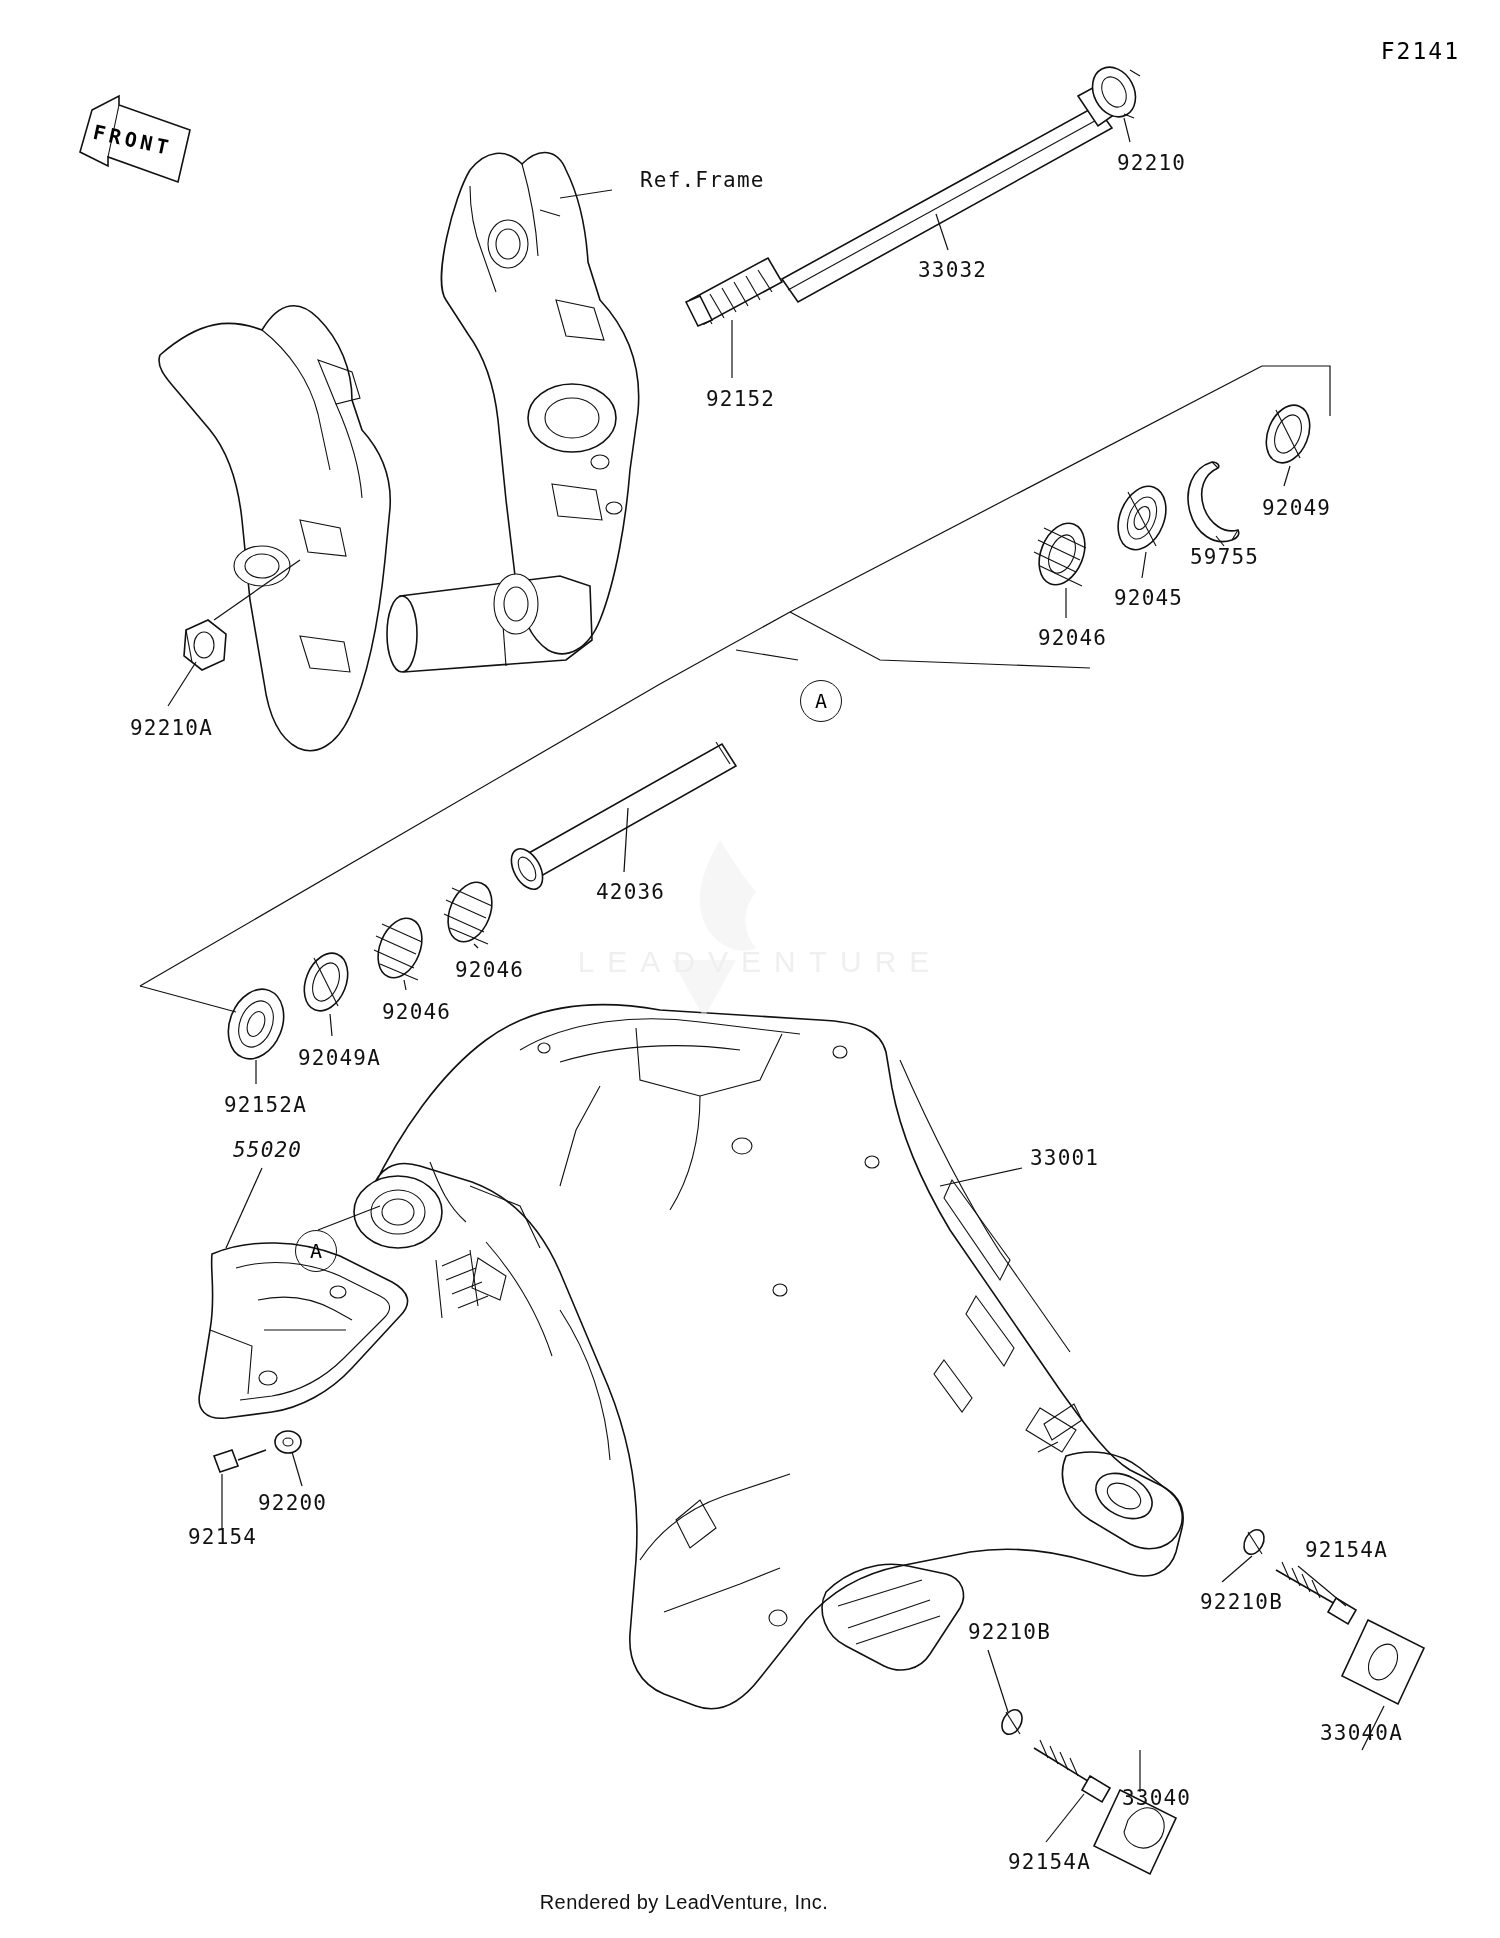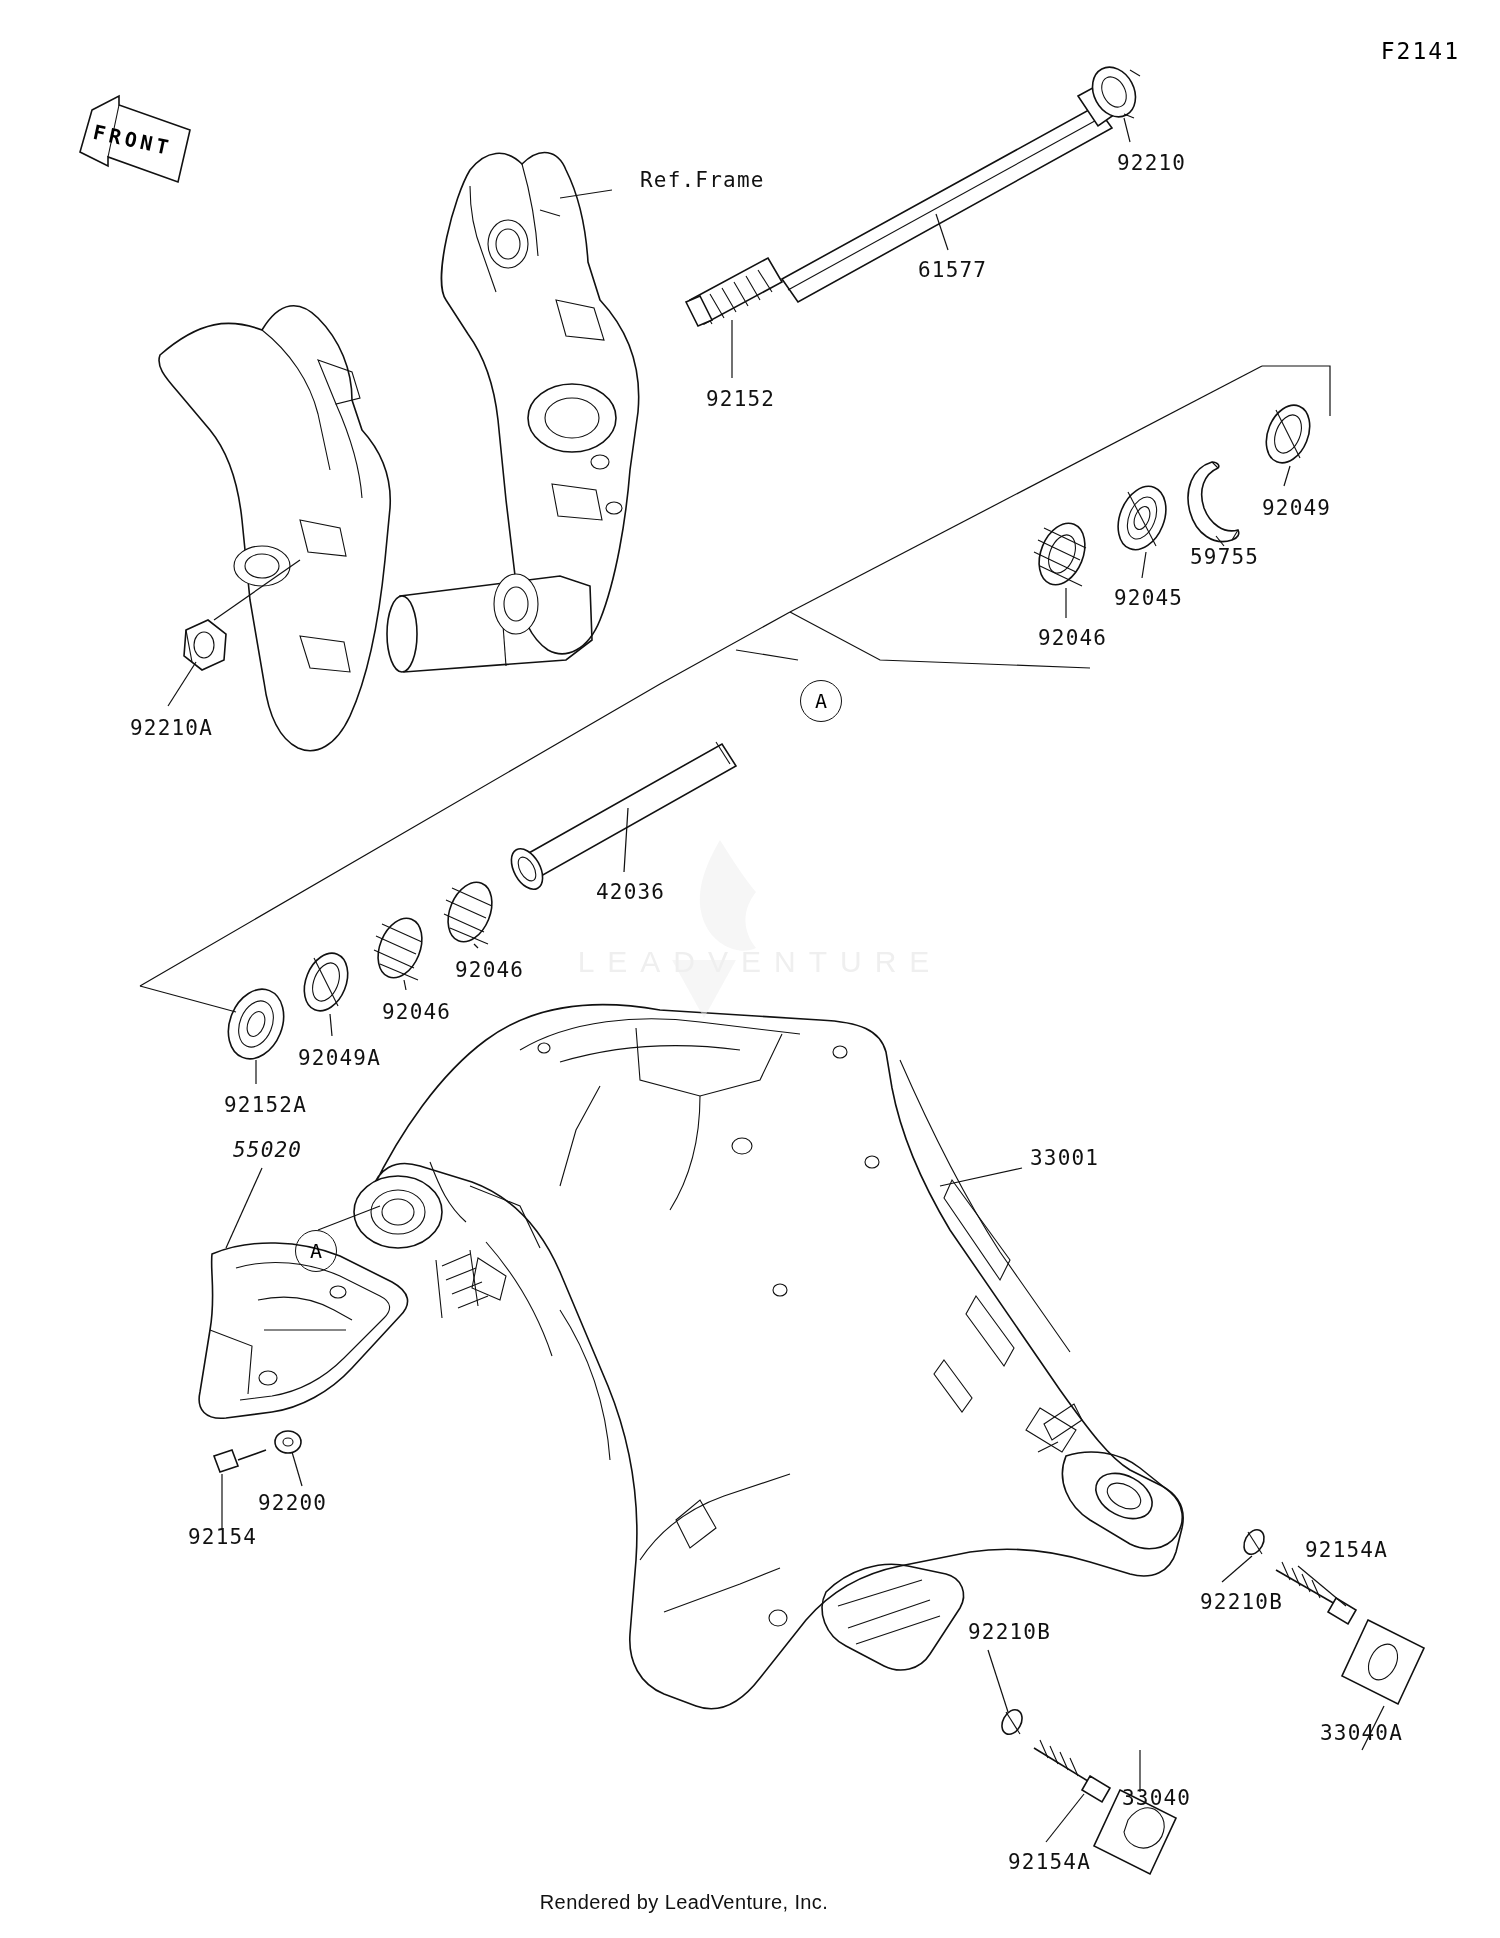--- a/index.html
+++ b/index.html
@@ -407,21 +407,21 @@
   </svg>
 
   <div id="fig-code">F2141</div>
 
   <div id="front-badge">
     <div class="fr-text">FRONT</div>
   </div>
 
   <div class="label" style="left:640px; top:168px;">Ref.Frame</div>
   <div class="label" style="left:1117px; top:151px;">92210</div>
-  <div class="label" style="left:918px; top:258px;">61577</div>
+  <div class="label" style="left:918px; top:258px;">33032</div>
   <div class="label" style="left:706px; top:387px;">92152</div>
   <div class="label" style="left:1262px; top:496px;">92049</div>
   <div class="label" style="left:1190px; top:545px;">59755</div>
   <div class="label" style="left:1114px; top:586px;">92045</div>
   <div class="label" style="left:1038px; top:626px;">92046</div>
   <div class="label" style="left:130px; top:716px;">92210A</div>
   <div class="label" style="left:596px; top:880px;">42036</div>
   <div class="label" style="left:455px; top:958px;">92046</div>
   <div class="label" style="left:382px; top:1000px;">92046</div>
   <div class="label" style="left:298px; top:1046px;">92049A</div>

